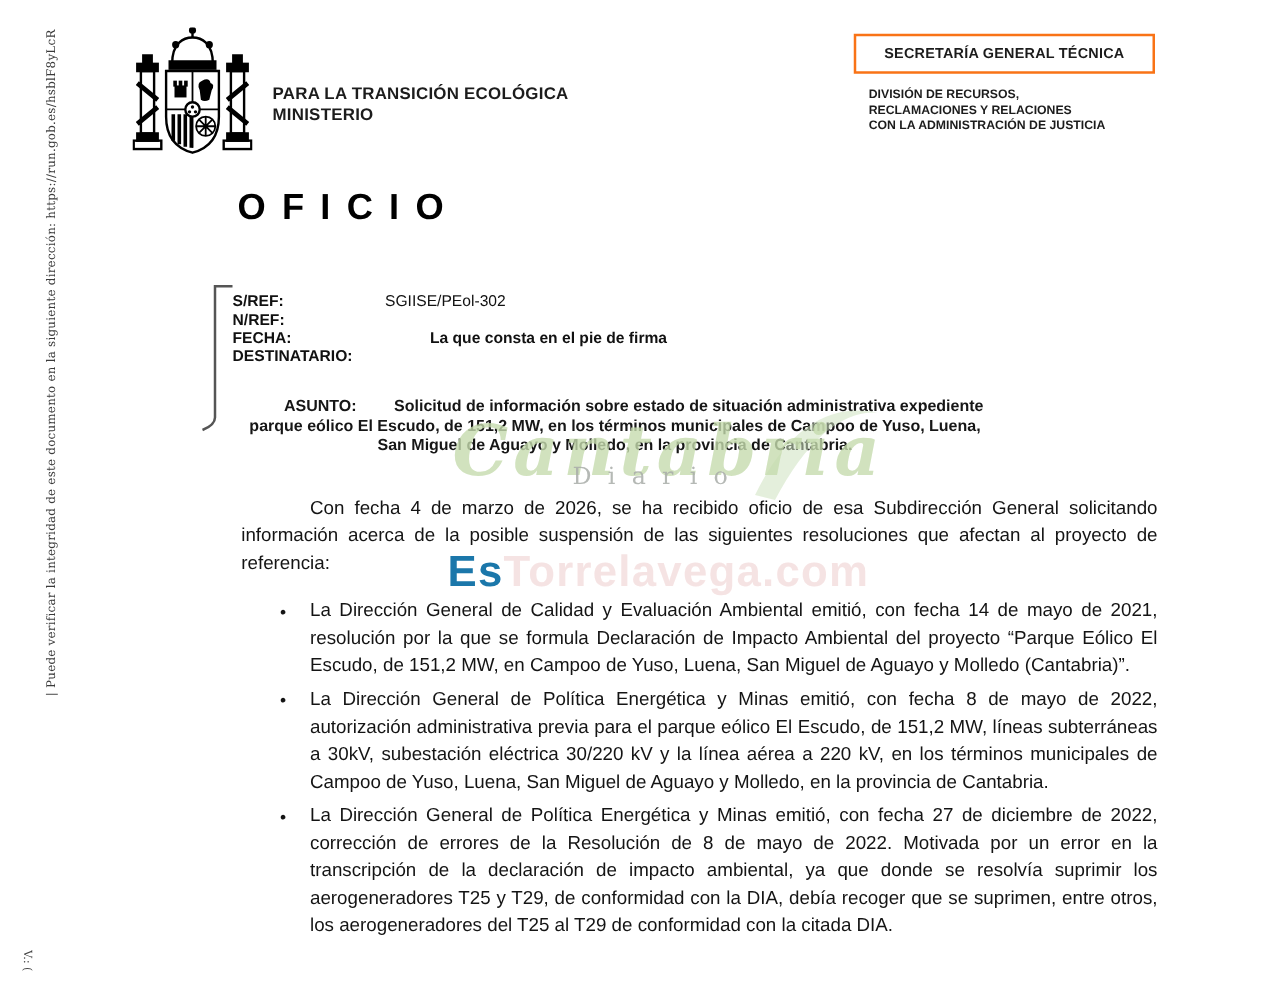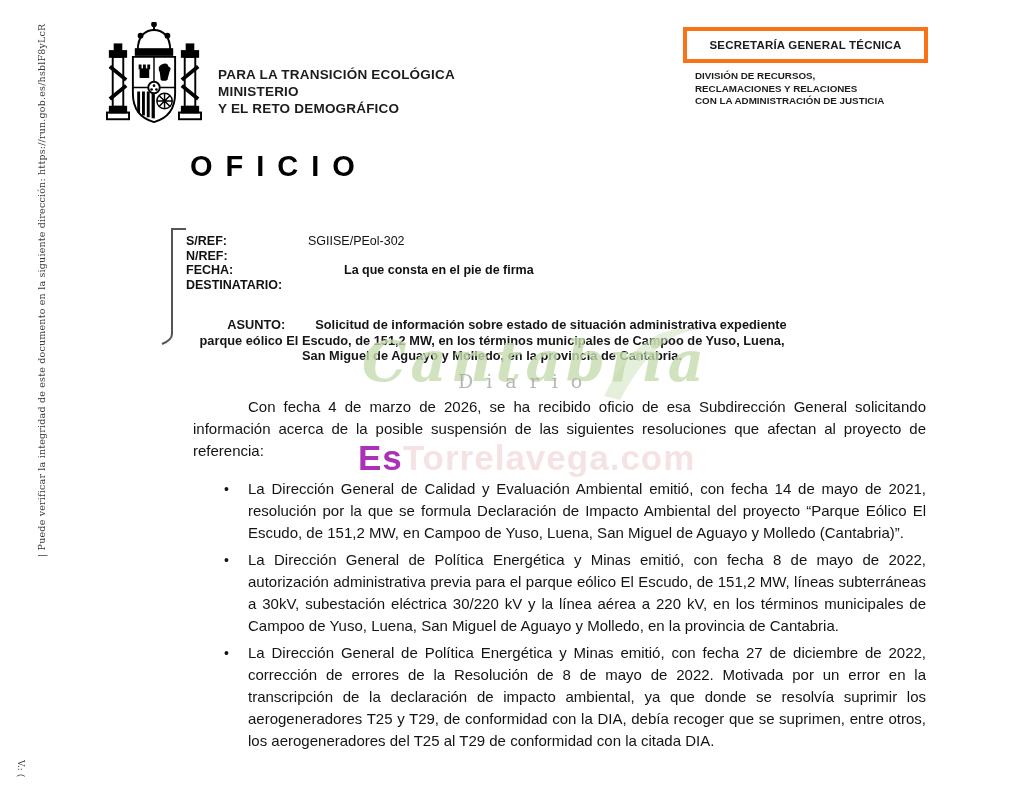--- a/index.html
+++ b/index.html
@@ -17,21 +17,21 @@
   .corner-text{
     position:absolute;left:26px;top:760px;
     transform:rotate(90deg);transform-origin:0 0;
     font-family:"DejaVu Serif",serif;font-size:9px;color:#444;white-space:nowrap;
   }
   
   .coat{position:absolute;left:106px;top:22px;}
   .ministry{position:absolute;left:218px;top:66px;font-size:13.5px;font-weight:700;line-height:17px;color:#1c1c1c;letter-spacing:.2px;}
   .secretaria-box{
     position:absolute;left:683px;top:27px;width:237px;height:28px;
-    border:4px solid #f97316;display:flex;align-items:center;justify-content:center;
+    border:2px solid #f97316;display:flex;align-items:center;justify-content:center;
     font-size:11.5px;font-weight:700;color:#1c1c1c;letter-spacing:.2px;
   }
   .division{
     position:absolute;left:695px;top:70px;width:228px;text-align:left;
     font-size:9.8px;font-weight:700;line-height:12.5px;color:#1c1c1c;
   }
   .doc-title{
     position:absolute;left:190px;top:150px;
     font-size:29px;font-weight:700;letter-spacing:13px;color:#000000;
   }
@@ -54,21 +54,21 @@
     color:#c6dcae;opacity:.8;letter-spacing:4px;font-weight:bold;
   }
   .wm-diario{
     position:absolute;left:458px;top:370px;
     font-family:"DejaVu Serif",serif;font-size:19px;color:#a9ada9;opacity:.85;letter-spacing:13px;
   }
   .wm-estorrelavega{
     position:absolute;left:358px;top:438px;
     font-size:35px;font-weight:700;letter-spacing:1px;opacity:.9;
   }
-  .wm-green{color:#a21caf;}
+  .wm-green{color:#0369a1;}
   .wm-pink{color:#f5e1e1;}
   
   .intro{
     position:absolute;left:193px;top:396px;width:733px;
     font-size:15px;line-height:22px;text-align:justify;text-indent:55px;color:#141414;
   }
   .bullets{position:absolute;left:222px;top:478px;width:704px;}
   .bullet{position:relative;padding-left:26px;margin-bottom:5px;
     font-size:15px;line-height:22px;text-align:justify;color:#141414;}
   .bullet::before{content:"\2022";position:absolute;left:2px;top:0;font-size:14px;}
@@ -124,21 +124,20 @@
       <circle cx="50" cy="68" r="6" fill="#fff"></circle>
       <circle cx="50" cy="66" r="1.4" fill="#000" stroke="none"></circle>
       <circle cx="47.5" cy="70" r="1.4" fill="#000" stroke="none"></circle>
       <circle cx="52.5" cy="70" r="1.4" fill="#000" stroke="none"></circle>
     </svg>
   </div>
 
   <div class="ministry">
     <div>PARA LA TRANSICIÓN ECOLÓGICA</div>
     <div>MINISTERIO</div>
-    <div>Y EL RETO DEMOGRÁFICO</div>
   </div>
 
   <div class="secretaria-box">SECRETARÍA GENERAL TÉCNICA</div>
   <div class="division">
     <div>DIVISIÓN DE RECURSOS,</div>
     <div>RECLAMACIONES Y RELACIONES</div>
     <div>CON LA ADMINISTRACIÓN DE JUSTICIA</div>
   </div>
 
   <div class="doc-title">OFICIO</div>

